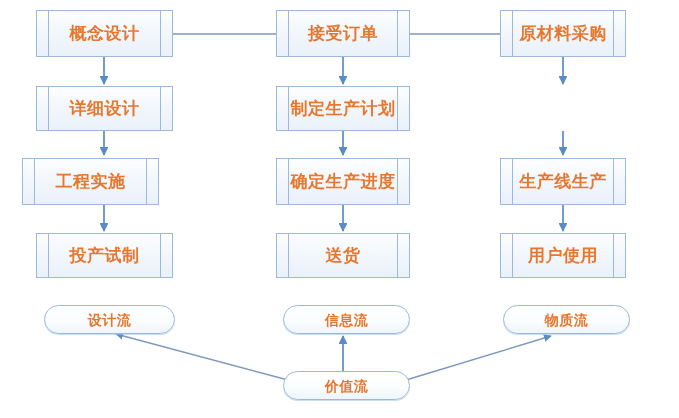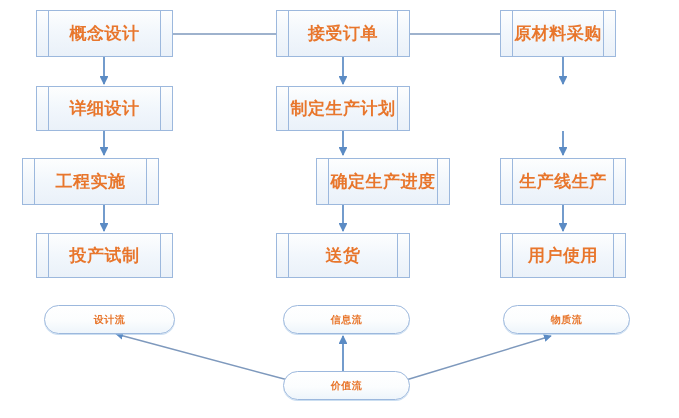--- a/index.html
+++ b/index.html
@@ -67,21 +67,21 @@
     box-shadow: 0 1px 0 rgba(160,195,230,0.55);
   }
   .label {
     color: #e8762c;
     font-weight: bold;
     font-size: 17px;
     letter-spacing: 0.5px;
     white-space: nowrap;
     line-height: 1;
   }
-  .pill .label { font-size: 10px; }
+  .pill .label { font-size: 14px; }
 </style>
 </head>
 <body>
 
 <div id="canvas">
 
   <svg id="svg-layer" viewBox="0 0 679 418" xmlns="http://www.w3.org/2000/svg">
     <defs>
       <marker id="arrowBlue" viewBox="0 0 10 10" refX="9" refY="5" markerWidth="5.2" markerHeight="5.2" orient="auto-start-reverse">
         <path d="M 0 0 L 10 5 L 0 10 z" fill="#5b8bc4"></path>
@@ -126,31 +126,31 @@
   <div class="node pill" style="left:44px; top:305px; width:131px; height:29px;">
     <span class="label">设计流</span>
   </div>
 
   <div class="node proc" style="left:276px; top:10px; width:134px; height:47px;">
     <span class="label">接受订单</span>
   </div>
   <div class="node proc" style="left:276px; top:86px; width:134px; height:45px;">
     <span class="label">制定生产计划</span>
   </div>
-  <div class="node proc" style="left:276px; top:158px; width:134px; height:47px;margin-left:40px;">
+  <div class="node proc" style="left:276px; top:158px; width:134px; height:47px;">
     <span class="label">确定生产进度</span>
   </div>
   <div class="node proc" style="left:276px; top:233px; width:134px; height:45px;">
     <span class="label">送货</span>
   </div>
   <div class="node pill" style="left:283px; top:305px; width:127px; height:29px;">
     <span class="label">信息流</span>
   </div>
 
-  <div class="node proc" style="left:500px; top:10px; width:116px; height:47px;">
+  <div class="node proc" style="left:500px; top:10px; width:126px; height:47px;">
     <span class="label">原材料采购</span>
   </div>
   <div class="node proc" style="left:500px; top:158px; width:126px; height:47px;">
     <span class="label">生产线生产</span>
   </div>
   <div class="node proc" style="left:500px; top:233px; width:126px; height:45px;">
     <span class="label">用户使用</span>
   </div>
   <div class="node pill" style="left:503px; top:305px; width:127px; height:29px;">
     <span class="label">物质流</span>

